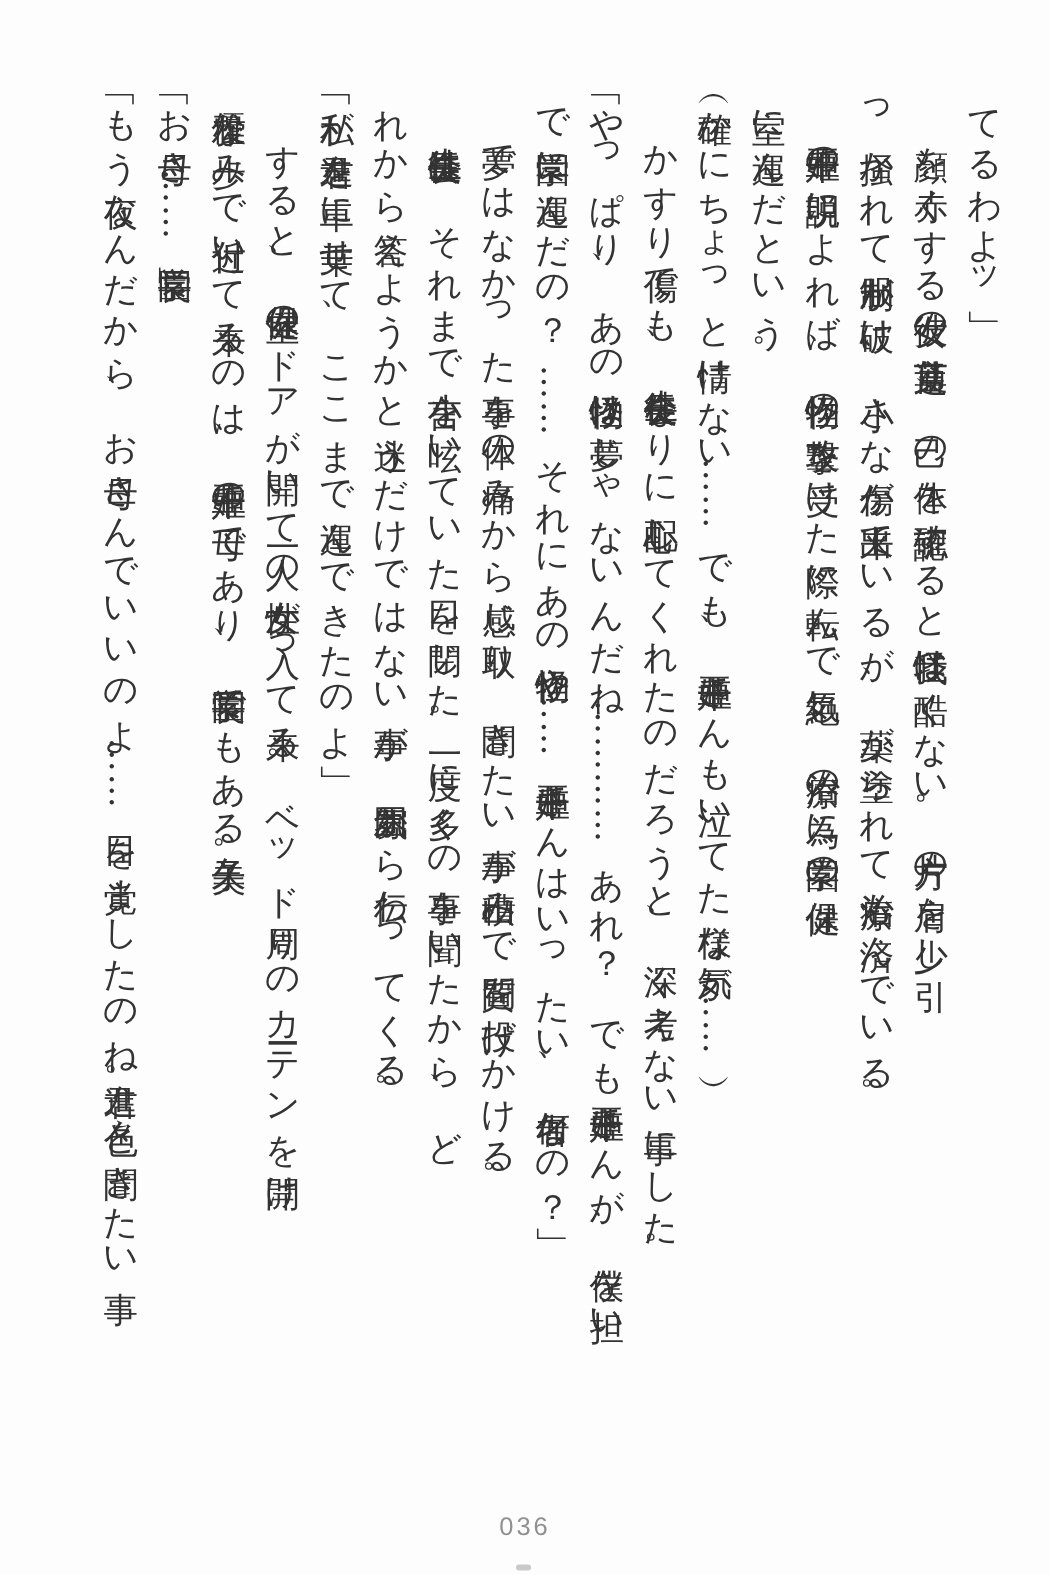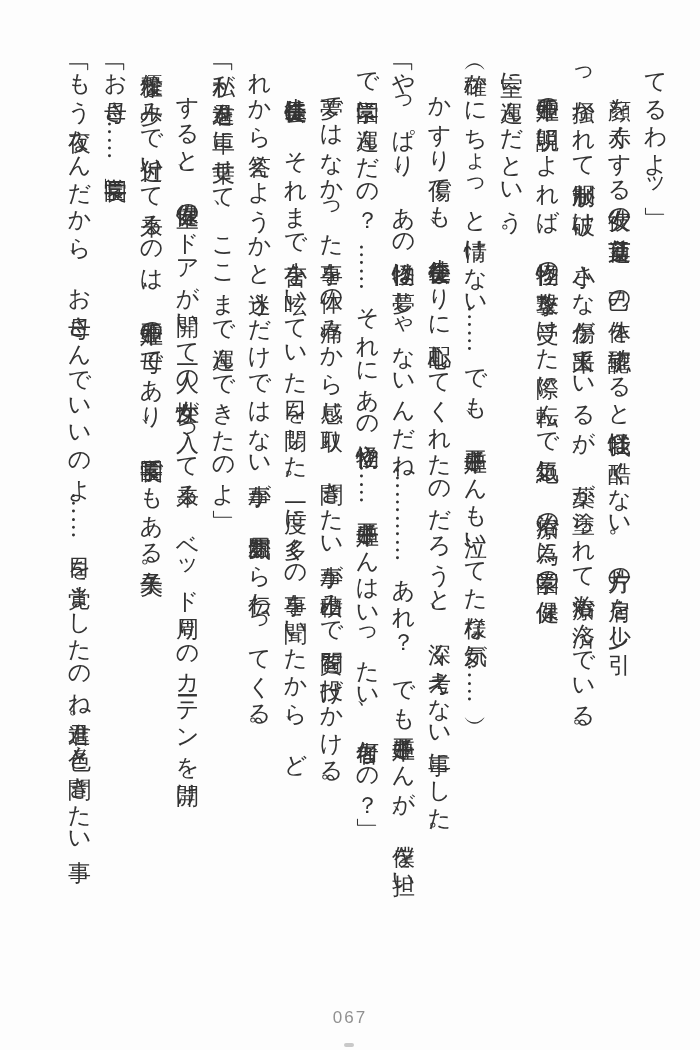--- a/index.html
+++ b/index.html
@@ -71,17 +71,17 @@
     <div class="line">　夢ではなかった事を体の痛みから感じ取り、聞きたい事が山積みで質問を投げかける。</div>
     <div class="line">　生徒会長は、それまで小言を呟いていた口を閉じた。一度に多くの事を聞いたから、ど</div>
     <div class="line">れから答えようかと迷うだけではない事が、雰囲気から伝わってくる。</div>
     <div class="line">「私が進君を車に乗せて、ここまで運んできたのよ」</div>
     <div class="line">　すると、保健室のドアが開いて一人の女性が入って来る。ベッド周りのカーテンを開け</div>
     <div class="line">優雅な歩みで近付いて来るのは、千亜姫の母であり、学園長でもある久美子。</div>
     <div class="line">「お母さ……学園長」</div>
     <div class="line">「もう夜なんだから、お母さんでいいのよ……目を覚ましたのね進君。色々と聞きたい事</div>
   </div>
 
-  <div class="folio">067</div>
+  <div class="folio">036</div>
 
   <div class="ink-smudge"></div>
 
 </div>
 
 </body></html>

